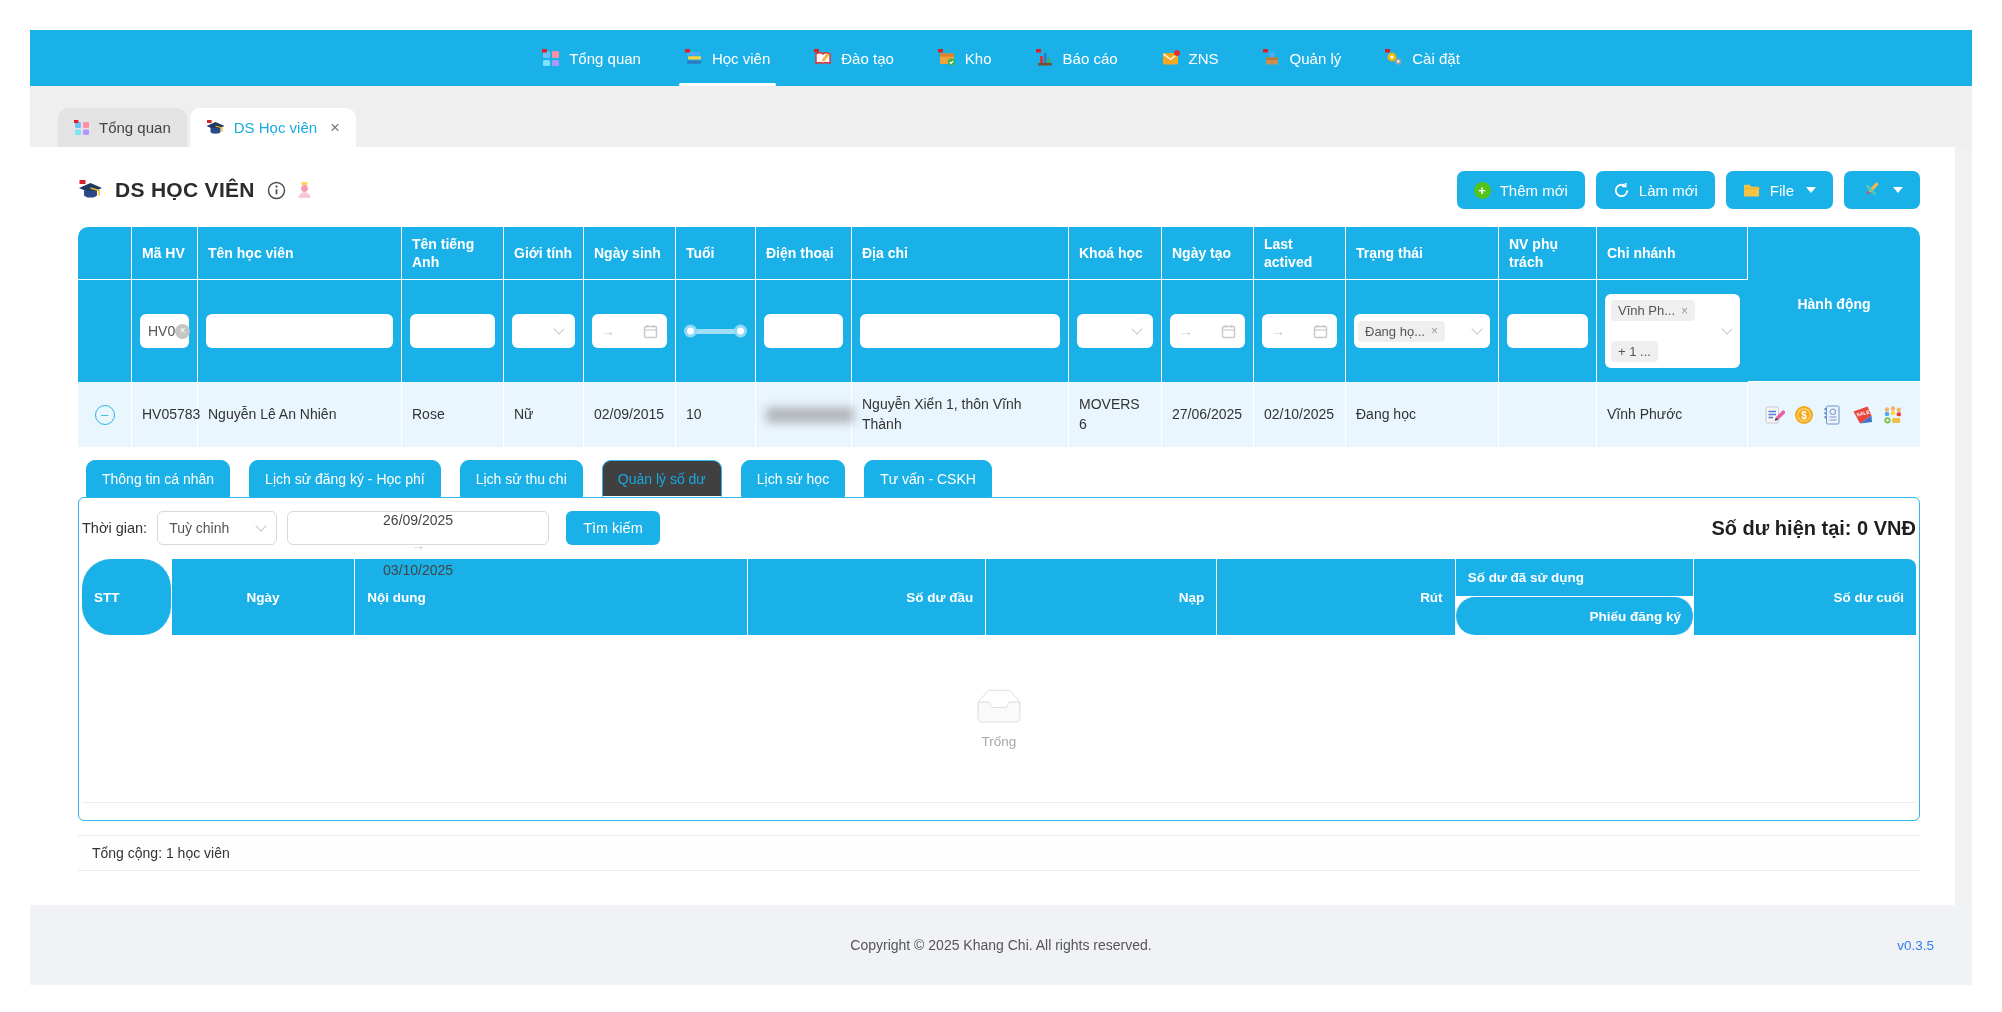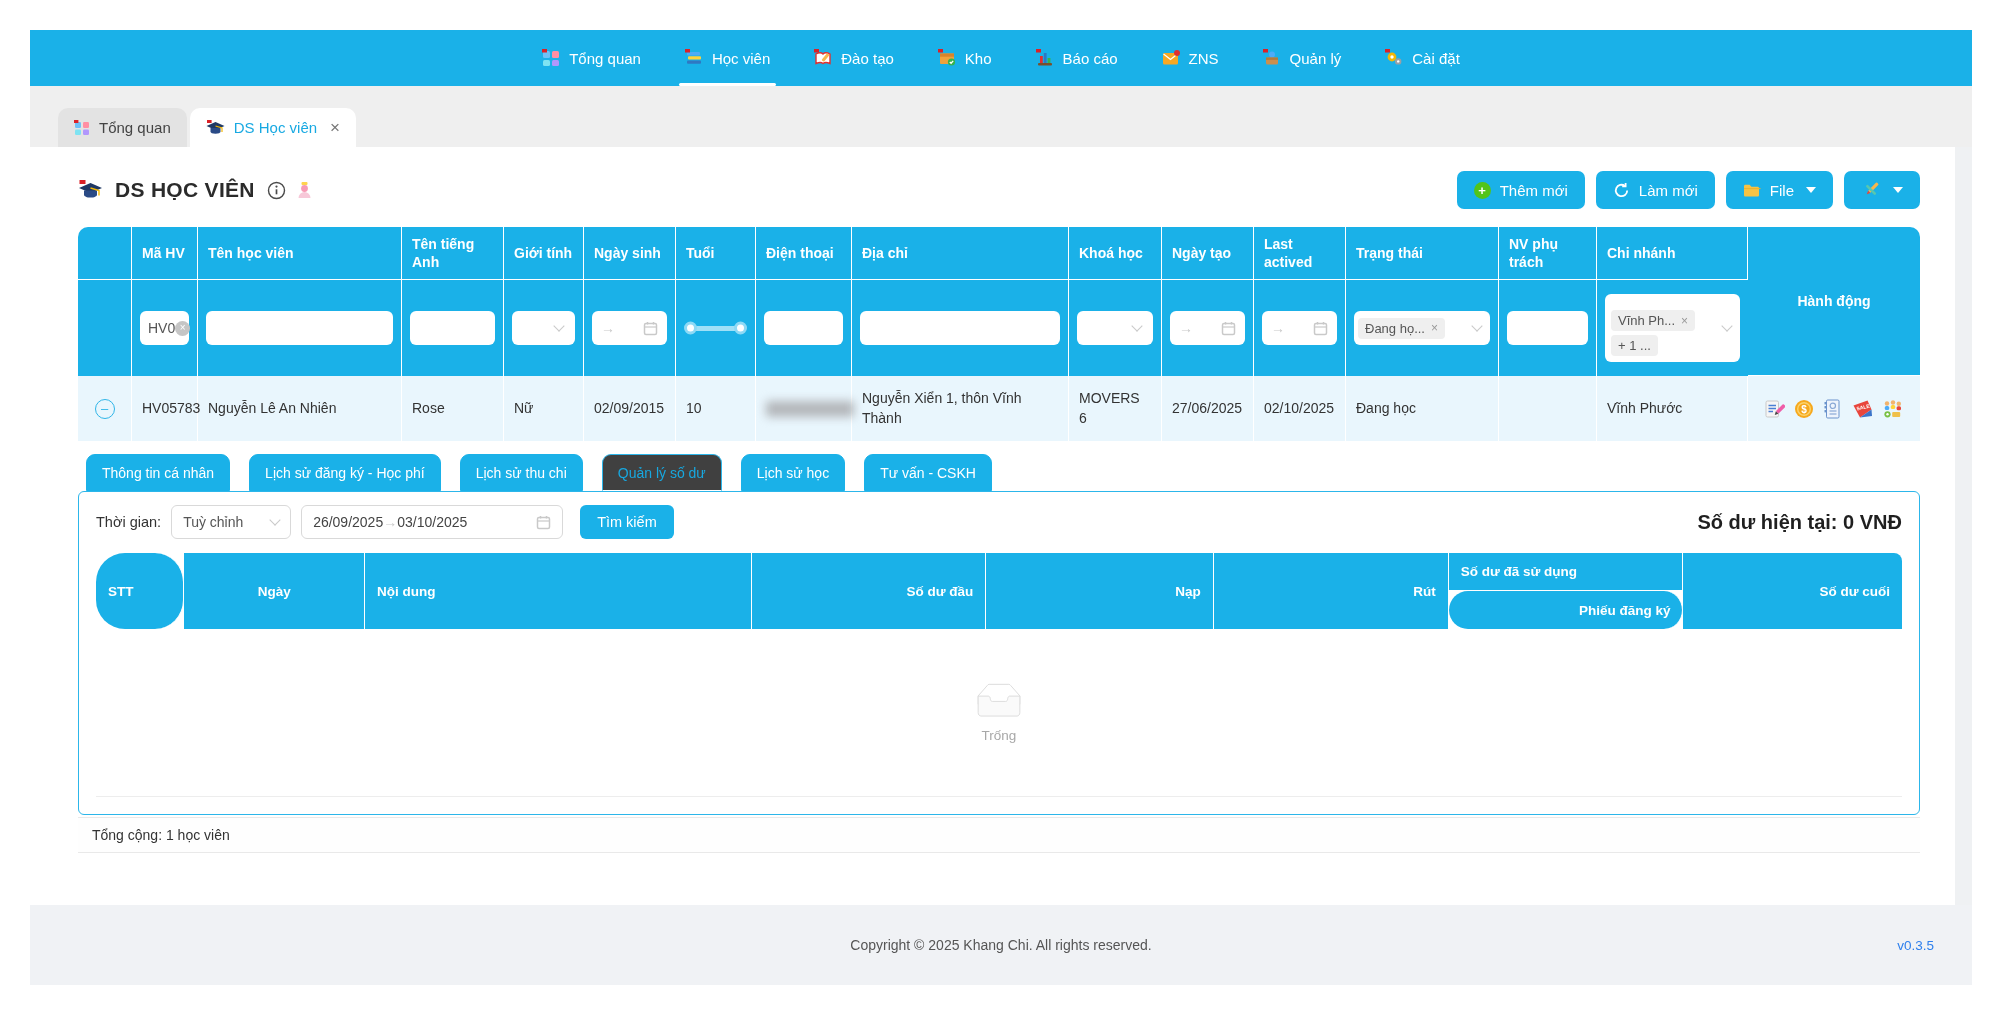--- a/index.html
+++ b/index.html
@@ -49,55 +49,55 @@
   .chev { width:8px; height:8px; border-right:1.6px solid #c9c9c9; border-bottom:1.6px solid #c9c9c9; transform:rotate(45deg); margin-top:-4px; flex:none; }
   .fsel { justify-content:flex-end; padding-right:12px; }
   .fdate { justify-content:space-between; color:#c9c9c9; padding:0 9px; }
   .clearbtn { margin-left:auto; width:15px; height:15px; border-radius:50%; background:#c5c5c5; color:#fff; font-size:10px; display:flex; align-items:center; justify-content:center; line-height:1; flex:none; }
   .slider { position:relative; height:34px; display:flex; align-items:center; padding:0 4px; }
   .slider .track { height:5px; background:#9fe0f7; border-radius:3px; width:100%; }
   .slider .hdl { position:absolute; top:50%; width:13px; height:13px; background:#fdfeff; border:3px solid #8ed9f5; border-radius:50%; transform:translateY(-50%); }
   .hdl.left { left:0; } .hdl.right { right:0; }
   .mselect { background:#fff; border-radius:6px; min-height:34px; display:flex; align-items:center; gap:4px; padding:3px 24px 3px 4px; position:relative; width:100%; }
   .mselect .chev { position:absolute; right:9px; top:50%; margin-top:-6px; }
-  .mselect.multi { flex-direction:column; align-items:flex-start; gap:4px; padding:16px 26px 6px 6px; }
+  .mselect.multi { flex-direction:column; align-items:flex-start; gap:20px; padding:6px 26px 6px 6px; }
   .tag { background:#efefef; border-radius:4px; padding:3px 7px; font-size:13px; color:#555; display:inline-flex; align-items:center; gap:6px; white-space:nowrap; }
   .tag .x { color:#999; font-size:12px; line-height:1; }
 
   .expander { width:20px; height:20px; border-radius:50%; border:1.5px solid #2fb5e8; color:#2fb5e8; display:flex; align-items:center; justify-content:center; margin:0 auto; font-size:13px; line-height:1; cursor:pointer; }
   .blur-box { width:88px; height:16px; background:#b4b7bb; filter:blur(5px); border-radius:2px; }
   .actions-wrap { display:flex; gap:9px; justify-content:center; align-items:center; }
   .aicon { display:flex; cursor:pointer; }
 
   
   .detail { margin-top:13px; }
   .dtabs { display:flex; gap:19px; margin-left:8px; }
   .dtab { background:#1ab1e8; border:1px solid #1ab1e8; color:#fff; font-size:14px; padding:0 15px; height:37px; display:flex; align-items:center; border-radius:9px 9px 0 0; position:relative; cursor:pointer; }
   .dtab.active { background:#404040; border-color:#2cb6ea; border-bottom-color:#fff; color:#17a8e0; margin-bottom:-1px; z-index:2; }
-  .dbox { border:1px solid #2cb6ea; border-radius:6px; padding:13px 17px 17px; position:relative; z-index:1; background:#fff; }
+  .dbox { border:1px solid #2cb6ea; border-radius:6px; padding:13px 3px 17px; position:relative; z-index:1; background:#fff; }
   .dfilter { display:flex; align-items:center; gap:10px; }
   .dlabel { font-size:14.5px; color:#333; }
   .dsel { width:120px; height:34px; border:1px solid #d9d9d9; border-radius:6px; display:flex; align-items:center; justify-content:space-between; padding:0 11px; font-size:14px; color:#555; }
-  .drange { width:262px; height:34px; border:1px solid #d9d9d9; border-radius:6px; display:flex; align-items:center; padding:0 11px; font-size:14px; color:#444; }
+  .drange { width:262px; height:34px; border:1px solid #d9d9d9; border-radius:6px; display:flex; align-items:center; gap:9px; padding:0 11px; font-size:14px; color:#444;flex-direction:column; }
   .drange .arrow { color:#c9c9c9; }
   .dsearch { height:34px; background:#1ab1e8; color:#fff; border:none; border-radius:6px; padding:0 17px; font-size:14.5px; margin-left:7px; cursor:pointer; }
   .balance { margin-left:auto; font-size:20px; font-weight:bold; color:#1f1f1f; }
 
   .it { width:100%; margin-top:14px; border-collapse:separate; border-spacing:0; table-layout:fixed; }
   .it th { background:#1ab1e8; color:#fff; font-size:13.5px; font-weight:bold; padding:0 12px; border-right:1.5px solid #fff; height:76px; vertical-align:middle; text-align:left; }
   .it th.h38 { height:38px; }
   .it th.sub-top { border-bottom:1.5px solid #fff; }
   .it th.sub-bottom { text-align:right; }
   .it th.c { text-align:center; } .it th.r { text-align:right; }
   .it th:first-child { border-top-left-radius:8px;border-radius:29px; }
   .it th.last { border-top-right-radius:8px; border-right:none; }
   .it tbody td { height:168px; border-bottom:1px solid #ededed; vertical-align:middle; }
   .empty { display:flex; flex-direction:column; align-items:center; gap:7px; color:#a8a8a8; font-size:13.5px; }
 
-  .summary-bar { margin-top:2px; height:36px; border-top:1px solid #e9e9e9; border-bottom:1px solid #e9e9e9; display:flex; align-items:center; padding:0 14px; font-size:14px; color:#333; background:#fefefe; }
+  .summary-bar { margin-top:14px; height:36px; border-top:1px solid #e9e9e9; border-bottom:1px solid #e9e9e9; display:flex; align-items:center; padding:0 14px; font-size:14px; color:#333; background:#fefefe; }
 
   
   .scroll-strip { position:absolute; right:30px; top:147px; width:17px; height:758px; background:#eff1f3; }
   .page-footer { height:80px; background:#f0f2f5; display:flex; align-items:center; justify-content:center; font-size:14px; color:#555; position:relative; }
   .version { position:absolute; right:38px; color:#2f80ed; font-size:13.5px; cursor:pointer; }
 </style>
 </head>
 <body>
 
 <div class="screen">

